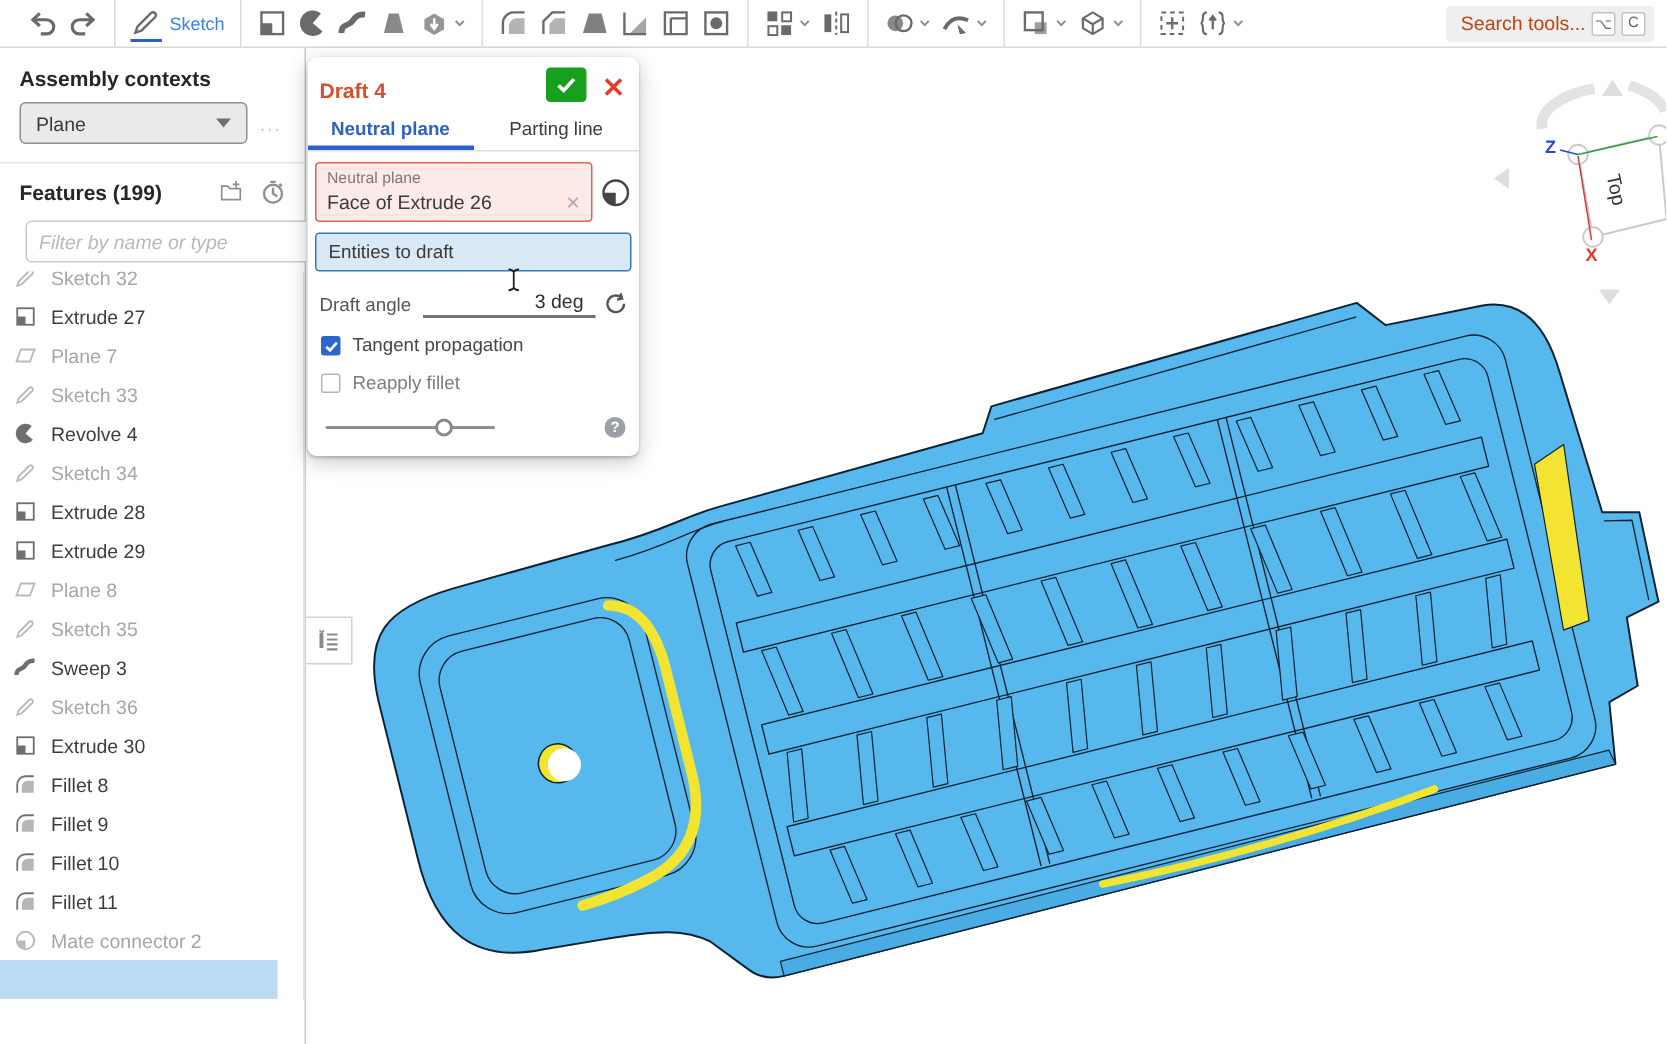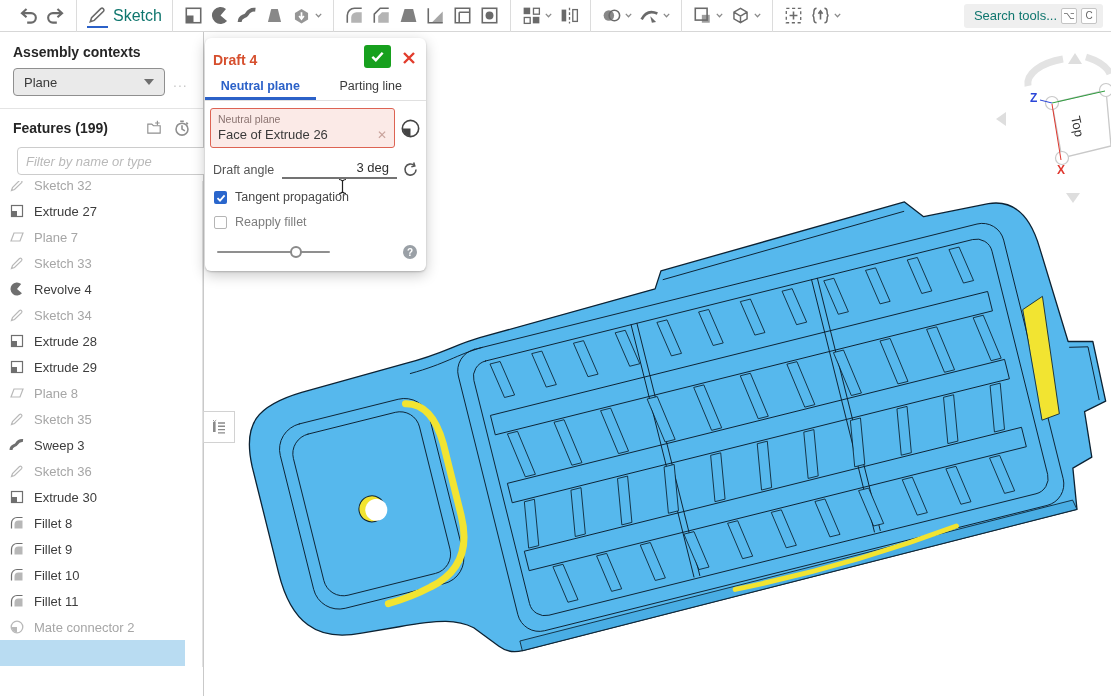--- a/index.html
+++ b/index.html
@@ -8,26 +8,26 @@
   #app { position:relative; width:1111px; height:696px; }
 
   
   #toolbar { position:absolute; left:0; top:0; width:1111px; height:32px;
     display:flex; align-items:center; background:#fff; border-bottom:1px solid #d7d7d7; padding:0 8px; }
   .tgroup { display:flex; align-items:center; height:32px; padding:0 7px; }
   .tgroup + .tgroup { border-left:1px solid #dcdcdc; }
   .tool { display:flex; align-items:center; gap:2px; border:none; background:none;
     padding:2px 3px; color:#6a6a6a; cursor:pointer; }
   .tool svg.glyph { width:21px; height:21px; }
-  .tool .tlabel { font-size:16px; color:#0f766e; padding-left:3px; }
+  .tool .tlabel { font-size:12px; color:#3b82f6; padding-left:3px; }
   .tool .under { border-bottom:2px solid #2b61c8; padding-bottom:1px; display:inline-flex; }
   .chev { width:9px; height:9px; color:#8a8a8a; }
   #search-tools { margin-left:auto; display:flex; align-items:center; gap:4px;
     background:#efefef; border-radius:3px; height:24px; padding:0 6px 0 10px; min-width:128px; }
-  #search-tools .stext { font-size:13px; color:#0f766e; }
+  #search-tools .stext { font-size:13px; color:#c2410c; }
   #search-tools kbd { font-family:"Liberation Sans",sans-serif; font-size:10px; color:#666;
     background:#fff; border:1px solid #c4c4c4; border-radius:2px; width:16px; height:16px;
     display:inline-flex; align-items:center; justify-content:center; }
 
   
   #sidebar { position:absolute; left:0; top:32px; width:204px; height:664px;
     background:#fff; border-right:1px solid #c9c9c9; }
   #sidebar h3 { font-size:14px; color:#262626; padding:12px 12px 8px 13px; font-weight:bold; }
   #asm-row { display:flex; align-items:center; padding:0 10px 0 13px; gap:8px; }
   #asm-select { width:152px; height:28px; background:#eaeaea; border:1px solid #8f8f8f;
@@ -574,20 +574,21 @@
           <div id="np-line">
             <span id="np-value">Face of Extrude 26</span>
             <button id="np-clear">✕</button>
           </div>
         </div>
         <svg id="np-mate-icon" viewBox="0 0 18 18">
           <circle cx="9" cy="9" r="7" fill="none" stroke="currentColor" stroke-width="1.4"></circle>
           <path d="M9,9 L2.4,9 A6.6,6.6 0 0 0 9,15.6 Z" fill="currentColor"></path>
         </svg>
       </div>
+      <div id="entities-field">Entities to draft</div>
       <div id="angle-row">
         <span id="angle-label">Draft angle</span>
         <span id="angle-input">3 deg</span>
         <svg id="angle-flip" viewBox="0 0 16 16">
           <path d="M13.2,8 a5.2,5.2 0 1 1 -1.7,-3.8" fill="none" stroke="#555" stroke-width="1.5"></path>
           <path d="M11,1.5 L12,4.7 L8.8,5.4" fill="none" stroke="#555" stroke-width="1.5"></path>
         </svg>
       </div>
       <div id="dlg-options">
           <div class="opt-row">

